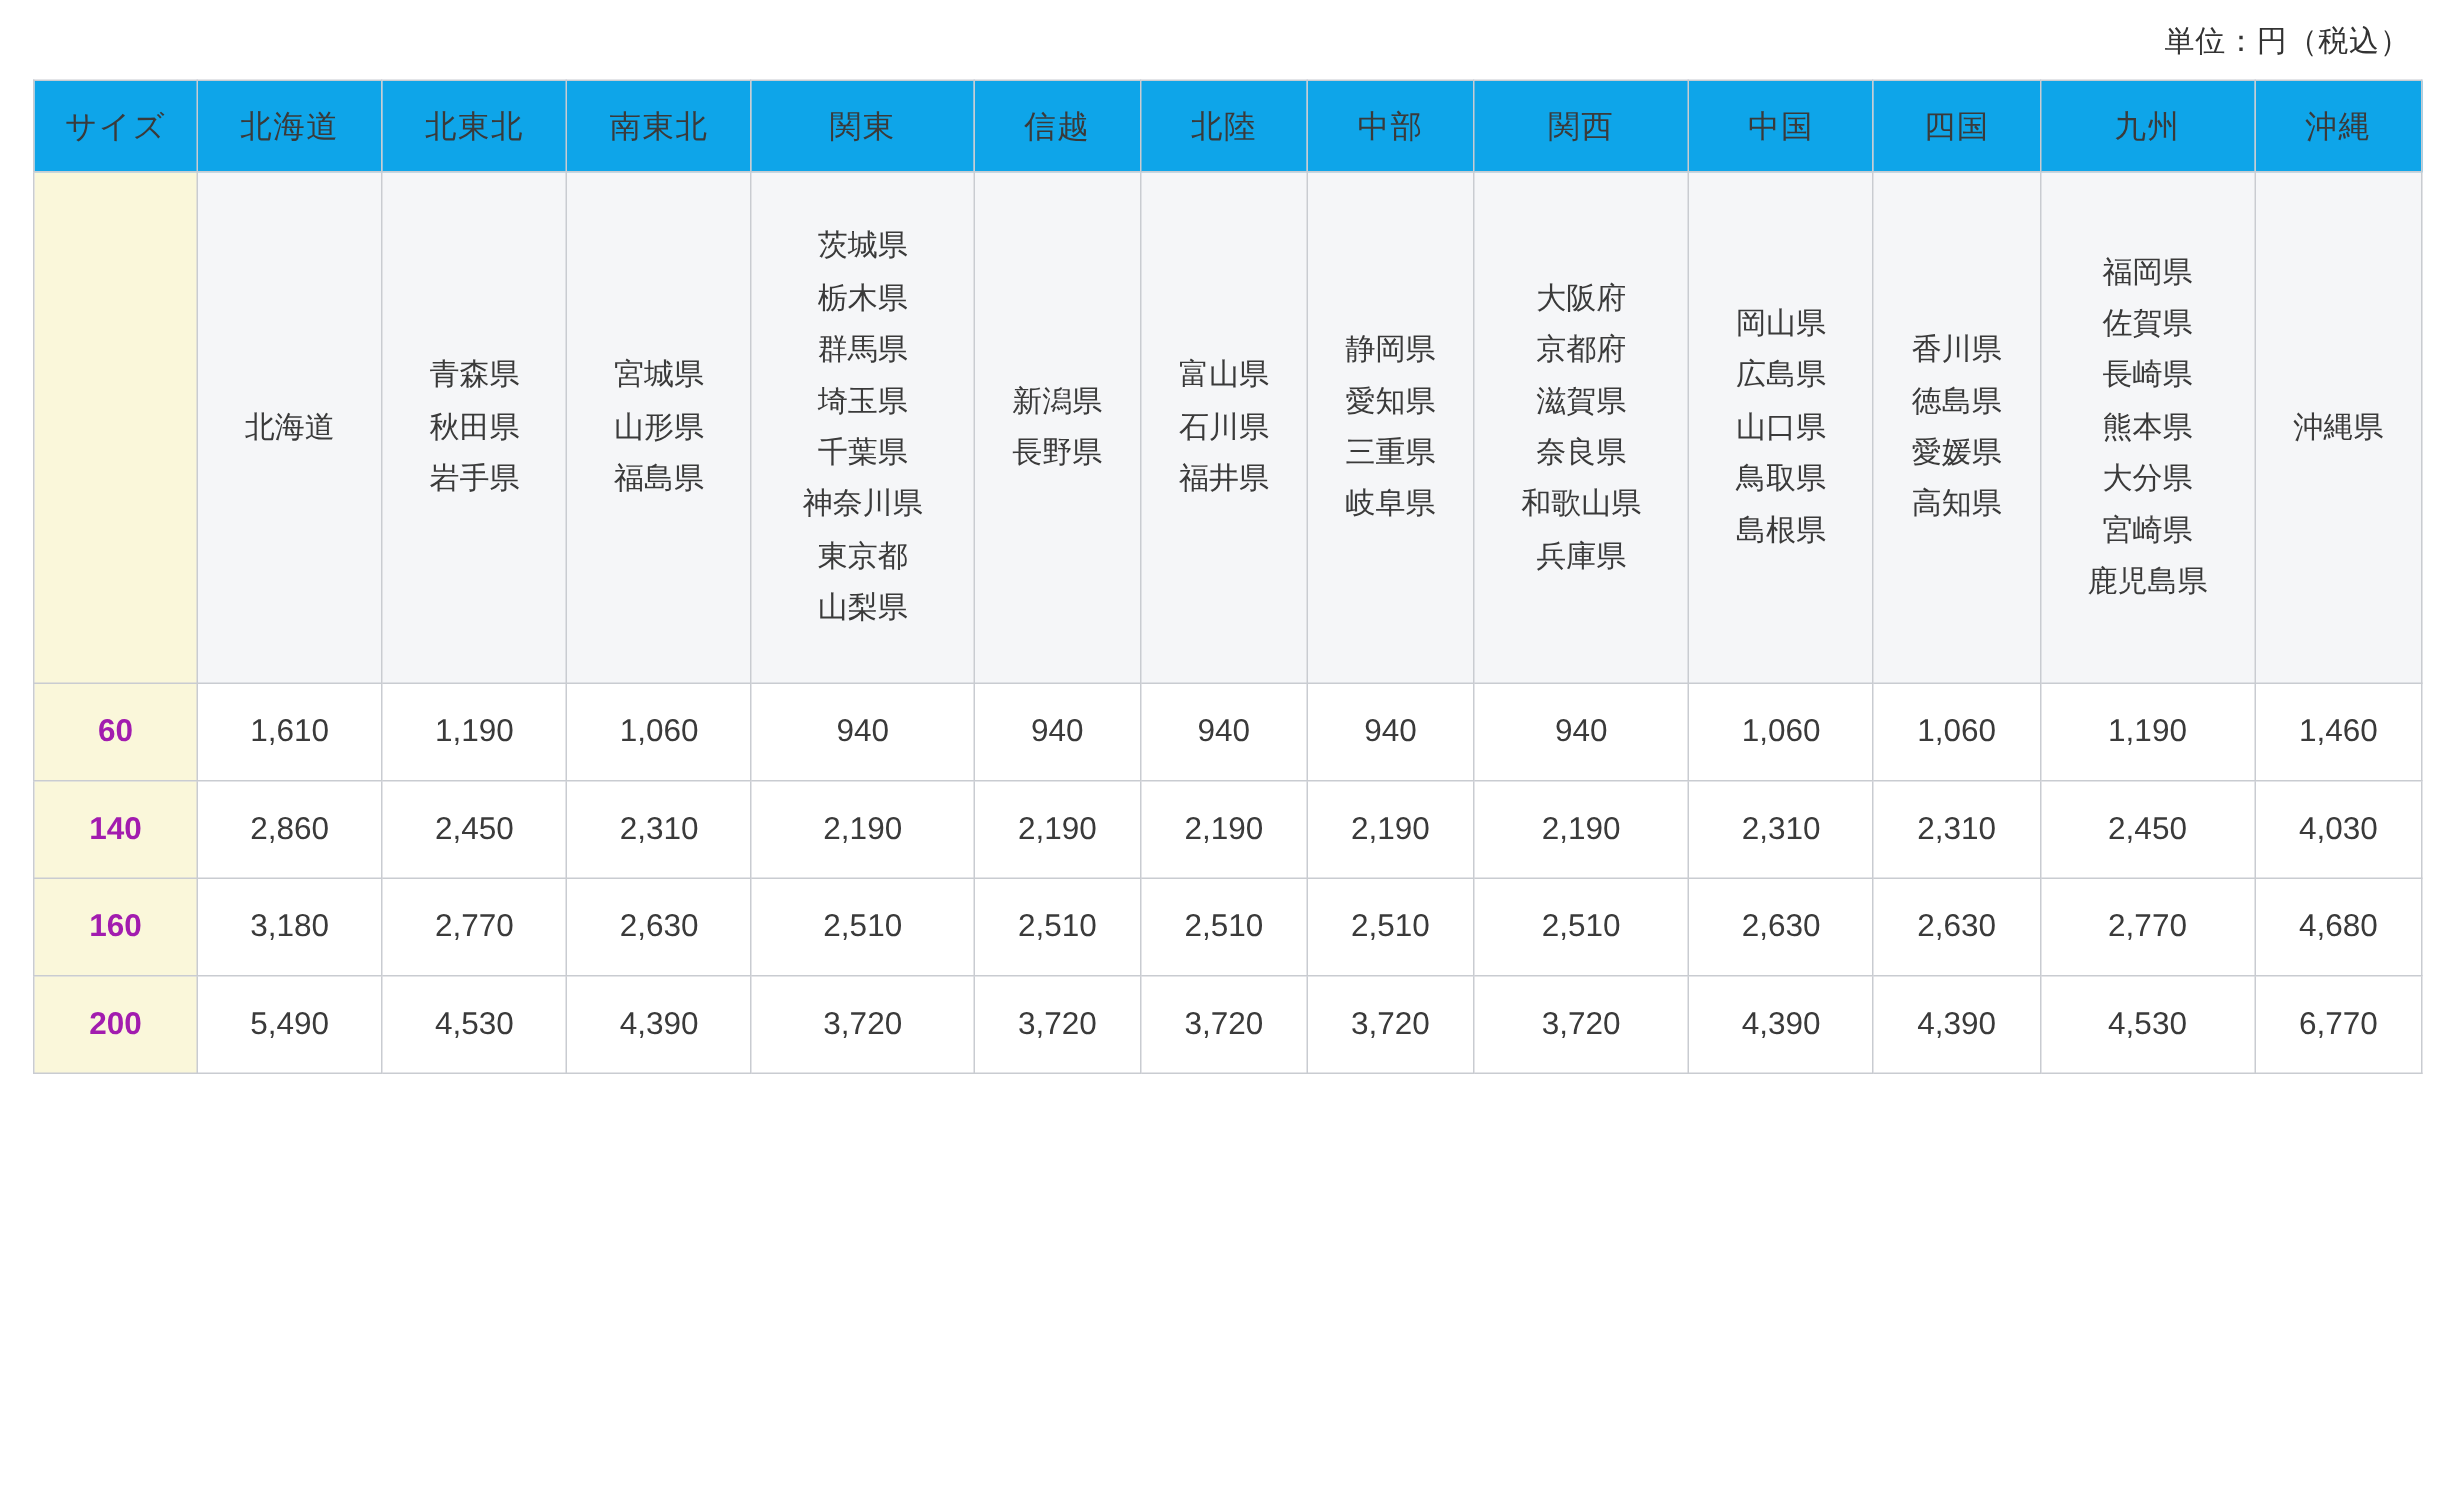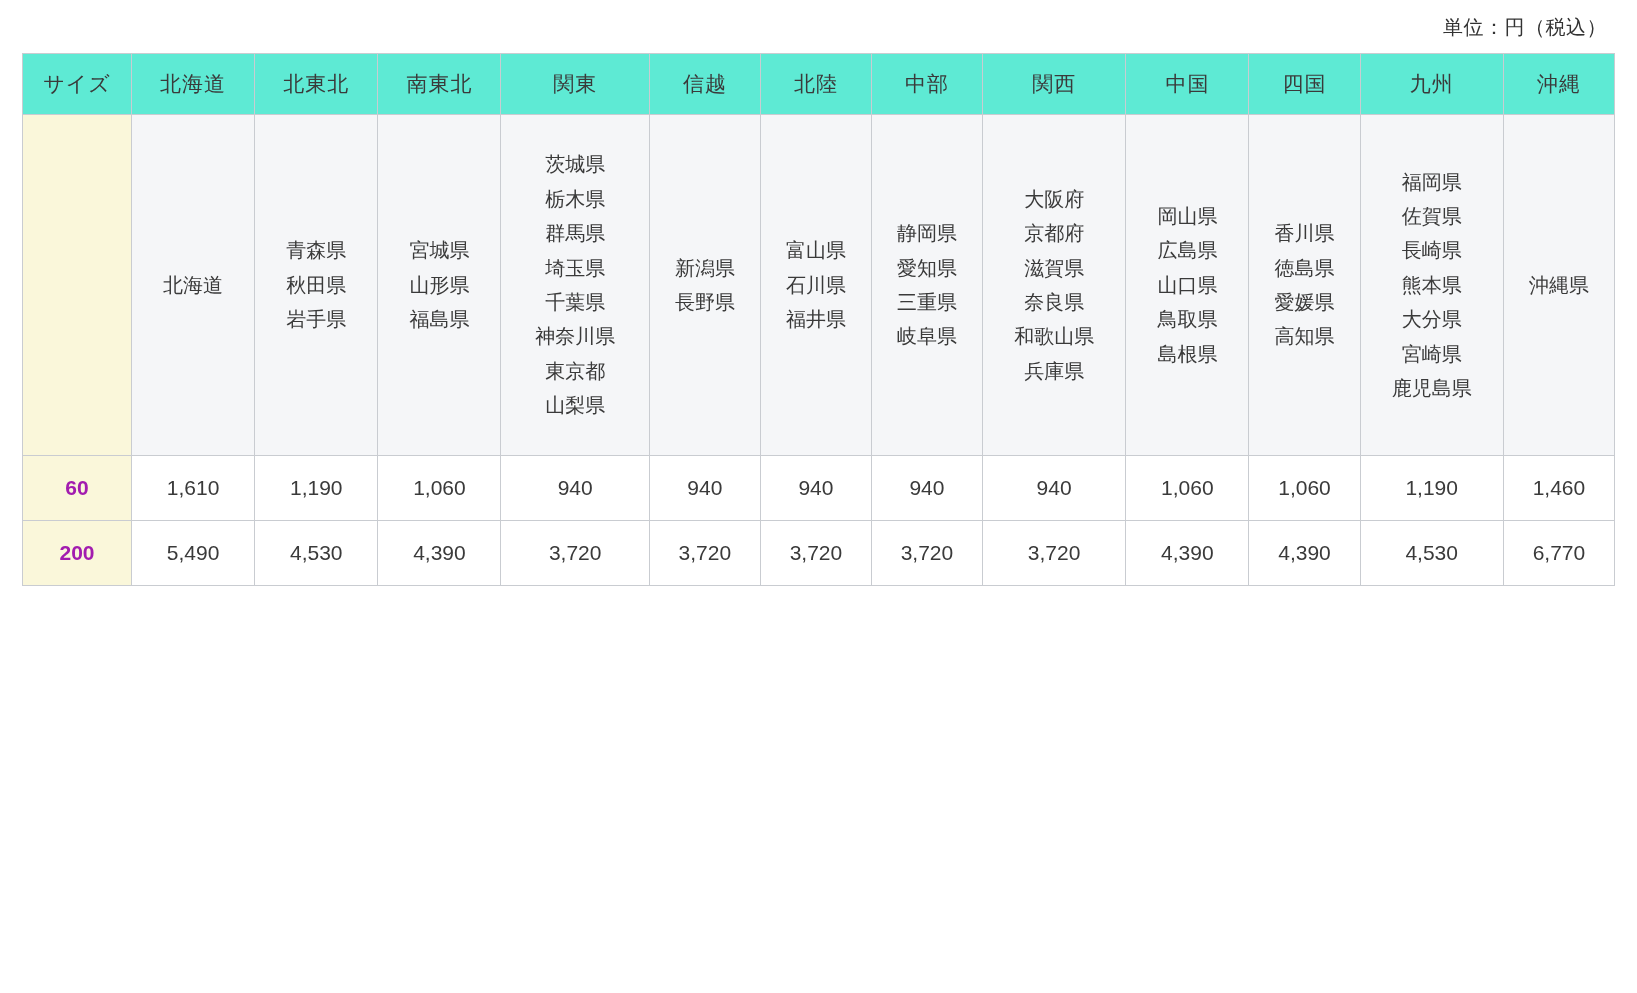--- a/index.html
+++ b/index.html
@@ -36,21 +36,21 @@
   table.fee-table th,
   table.fee-table td {
     border: 1px solid #c9ccd1;
     text-align: center;
     vertical-align: middle;
     font-weight: normal;
     color: #3a3a3a;
   }
   
   thead th {
-    background: #5eead4;
+    background: #0ea5e9;
     font-size: 21px;
     font-weight: bold;
     height: 58px;
     letter-spacing: 1px;
     color: #2f2f2f;
   }
   
   tbody tr.pref-row td {
     background: #f5f6f8;
     font-size: 20px;
@@ -211,20 +211,50 @@
           <td>940</td>
           <td>940</td>
           <td>940</td>
           <td>940</td>
           <td>1,060</td>
           <td>1,060</td>
           <td>1,190</td>
           <td>1,460</td>
         </tr>
         <tr class="data-row">
+          <td class="size-cell">140</td>
+          <td>2,860</td>
+          <td>2,450</td>
+          <td>2,310</td>
+          <td>2,190</td>
+          <td>2,190</td>
+          <td>2,190</td>
+          <td>2,190</td>
+          <td>2,190</td>
+          <td>2,310</td>
+          <td>2,310</td>
+          <td>2,450</td>
+          <td>4,030</td>
+        </tr>
+        <tr class="data-row">
+          <td class="size-cell">160</td>
+          <td>3,180</td>
+          <td>2,770</td>
+          <td>2,630</td>
+          <td>2,510</td>
+          <td>2,510</td>
+          <td>2,510</td>
+          <td>2,510</td>
+          <td>2,510</td>
+          <td>2,630</td>
+          <td>2,630</td>
+          <td>2,770</td>
+          <td>4,680</td>
+        </tr>
+        <tr class="data-row">
           <td class="size-cell">200</td>
           <td>5,490</td>
           <td>4,530</td>
           <td>4,390</td>
           <td>3,720</td>
           <td>3,720</td>
           <td>3,720</td>
           <td>3,720</td>
           <td>3,720</td>
           <td>4,390</td>

